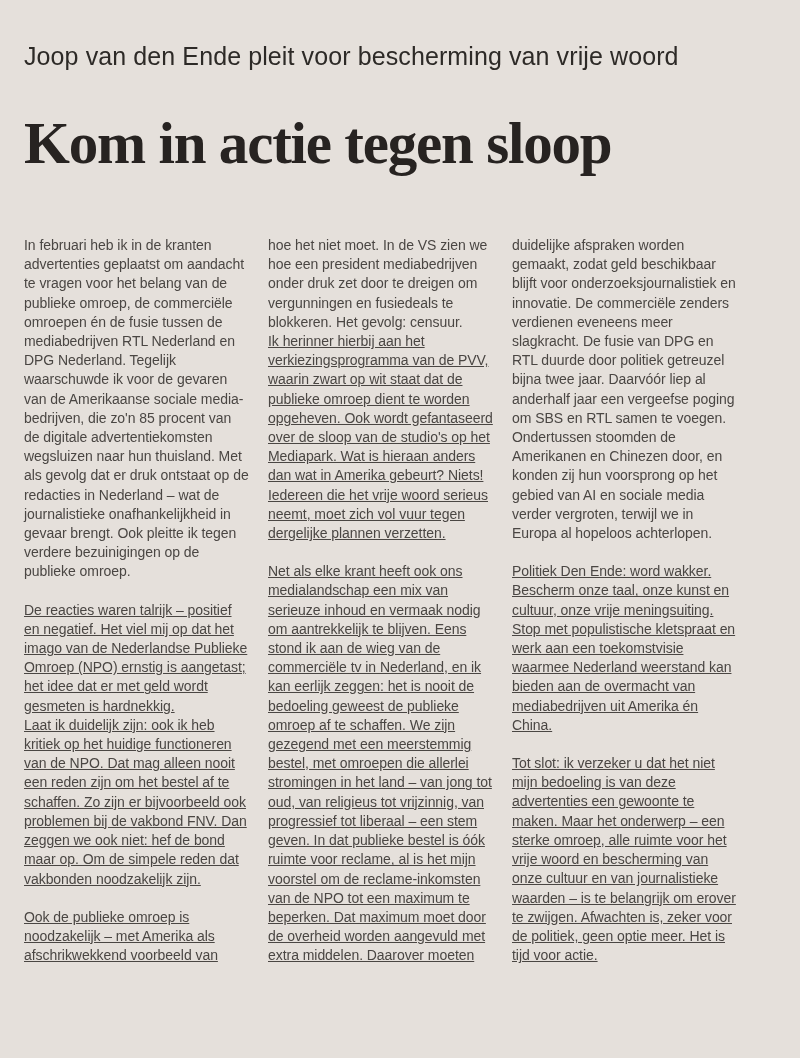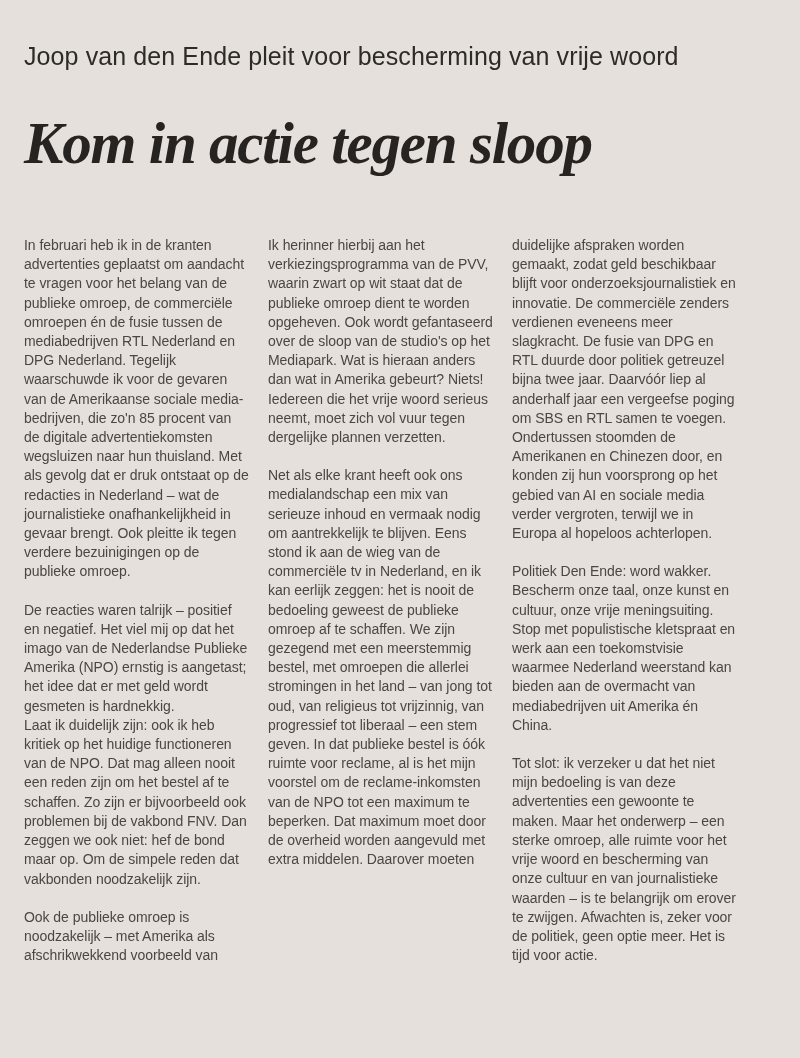--- a/index.html
+++ b/index.html
@@ -27,21 +27,20 @@
     margin: 0;
   }
   .headline {
     margin: 40px 0 0 0;
     font-family: "Liberation Serif", "DejaVu Serif", serif;
     font-weight: 700;
     font-size: 59px;
     line-height: 62px;
     letter-spacing: -1.2px;
     color: #272321;
-    font-style: italic;
   }
   .headline .hline {
     display: block;
   }
   .columns {
     display: flex;
     gap: 18px;
     margin-top: 62px;
   }
   .col {
@@ -50,43 +49,45 @@
     font-size: 14px;
     line-height: 19.2px;
     letter-spacing: -0.05px;
     color: #4a4643;
   }
   .para {
     margin: 0;
   }
   .para + .para {
     margin-top: 19px;
+    text-decoration: underline;
   }
   .para.no-gap {
     margin-top: 0;
   }
 </style>
 </head>
 <body>
 
 <div class="page">
   <div class="kicker">Joop van den Ende pleit voor bescherming van vrije woord</div>
 
   <h1 class="headline">
       <span class="hline">Kom in actie tegen sloop</span>
     </h1>
 
   <div class="columns">
     <div class="col">
         <p class="para">In februari heb ik in de kranten advertenties geplaatst om aandacht te vragen voor het belang van de publieke omroep, de commerciële omroepen én de fusie tussen de mediabedrijven RTL Nederland en DPG Nederland. Tegelijk waarschuwde ik voor de gevaren van de Amerikaanse sociale media-bedrijven, die zo'n 85 procent van de digitale advertentiekomsten wegsluizen naar hun thuisland. Met als gevolg dat er druk ontstaat op de redacties in Nederland – wat de journalistieke onafhankelijkheid in gevaar brengt. Ook pleitte ik tegen verdere bezuinigingen op de publieke omroep.</p>
-        <p class="para">De reacties waren talrijk – positief en negatief. Het viel mij op dat het imago van de Nederlandse Publieke Amerika (NPO) ernstig is aangetast; het idee dat er met geld wordt gesmeten is hardnekkig.</p>
+        <p class="para">De reacties waren talrijk – positief en negatief. Het viel mij op dat het imago van de Nederlandse Publieke Omroep (NPO) ernstig is aangetast; het idee dat er met geld wordt gesmeten is hardnekkig.</p>
         <p class="para no-gap">Laat ik duidelijk zijn: ook ik heb kritiek op het huidige functioneren van de NPO. Dat mag alleen nooit een reden zijn om het bestel af te schaffen. Zo zijn er bijvoorbeeld ook problemen bij de vakbond FNV. Dan zeggen we ook niet: hef de bond maar op. Om de simpele reden dat vakbonden noodzakelijk zijn.</p>
         <p class="para">Ook de publieke omroep is noodzakelijk – met Amerika als afschrikwekkend voorbeeld van</p>
       </div>
     <div class="col">
+        <p class="para">hoe het niet moet. In de VS zien we hoe een president mediabedrijven onder druk zet door te dreigen om vergunningen en fusiedeals te blokkeren. Het gevolg: censuur.</p>
         <p class="para no-gap">Ik herinner hierbij aan het verkiezingsprogramma van de PVV, waarin zwart op wit staat dat de publieke omroep dient te worden opgeheven. Ook wordt gefantaseerd over de sloop van de studio's op het Mediapark. Wat is hieraan anders dan wat in Amerika gebeurt? Niets! Iedereen die het vrije woord serieus neemt, moet zich vol vuur tegen dergelijke plannen verzetten.</p>
         <p class="para">Net als elke krant heeft ook ons medialandschap een mix van serieuze inhoud en vermaak nodig om aantrekkelijk te blijven. Eens stond ik aan de wieg van de commerciële tv in Nederland, en ik kan eerlijk zeggen: het is nooit de bedoeling geweest de publieke omroep af te schaffen. We zijn gezegend met een meerstemmig bestel, met omroepen die allerlei stromingen in het land – van jong tot oud, van religieus tot vrijzinnig, van progressief tot liberaal – een stem geven. In dat publieke bestel is óók ruimte voor reclame, al is het mijn voorstel om de reclame-inkomsten van de NPO tot een maximum te beperken. Dat maximum moet door de overheid worden aangevuld met extra middelen. Daarover moeten</p>
       </div>
     <div class="col">
         <p class="para">duidelijke afspraken worden gemaakt, zodat geld beschikbaar blijft voor onderzoeksjournalistiek en innovatie. De commerciële zenders verdienen eveneens meer slagkracht. De fusie van DPG en RTL duurde door politiek getreuzel bijna twee jaar. Daarvóór liep al anderhalf jaar een vergeefse poging om SBS en RTL samen te voegen. Ondertussen stoomden de Amerikanen en Chinezen door, en konden zij hun voorsprong op het gebied van AI en sociale media verder vergroten, terwijl we in Europa al hopeloos achterlopen.</p>
         <p class="para">Politiek Den Ende: word wakker. Bescherm onze taal, onze kunst en cultuur, onze vrije meningsuiting. Stop met populistische kletspraat en werk aan een toekomstvisie waarmee Nederland weerstand kan bieden aan de overmacht van mediabedrijven uit Amerika én China.</p>
         <p class="para">Tot slot: ik verzeker u dat het niet mijn bedoeling is van deze advertenties een gewoonte te maken. Maar het onderwerp – een sterke omroep, alle ruimte voor het vrije woord en bescherming van onze cultuur en van journalistieke waarden – is te belangrijk om erover te zwijgen. Afwachten is, zeker voor de politiek, geen optie meer. Het is tijd voor actie.</p>
       </div>
   </div>
 </div>

